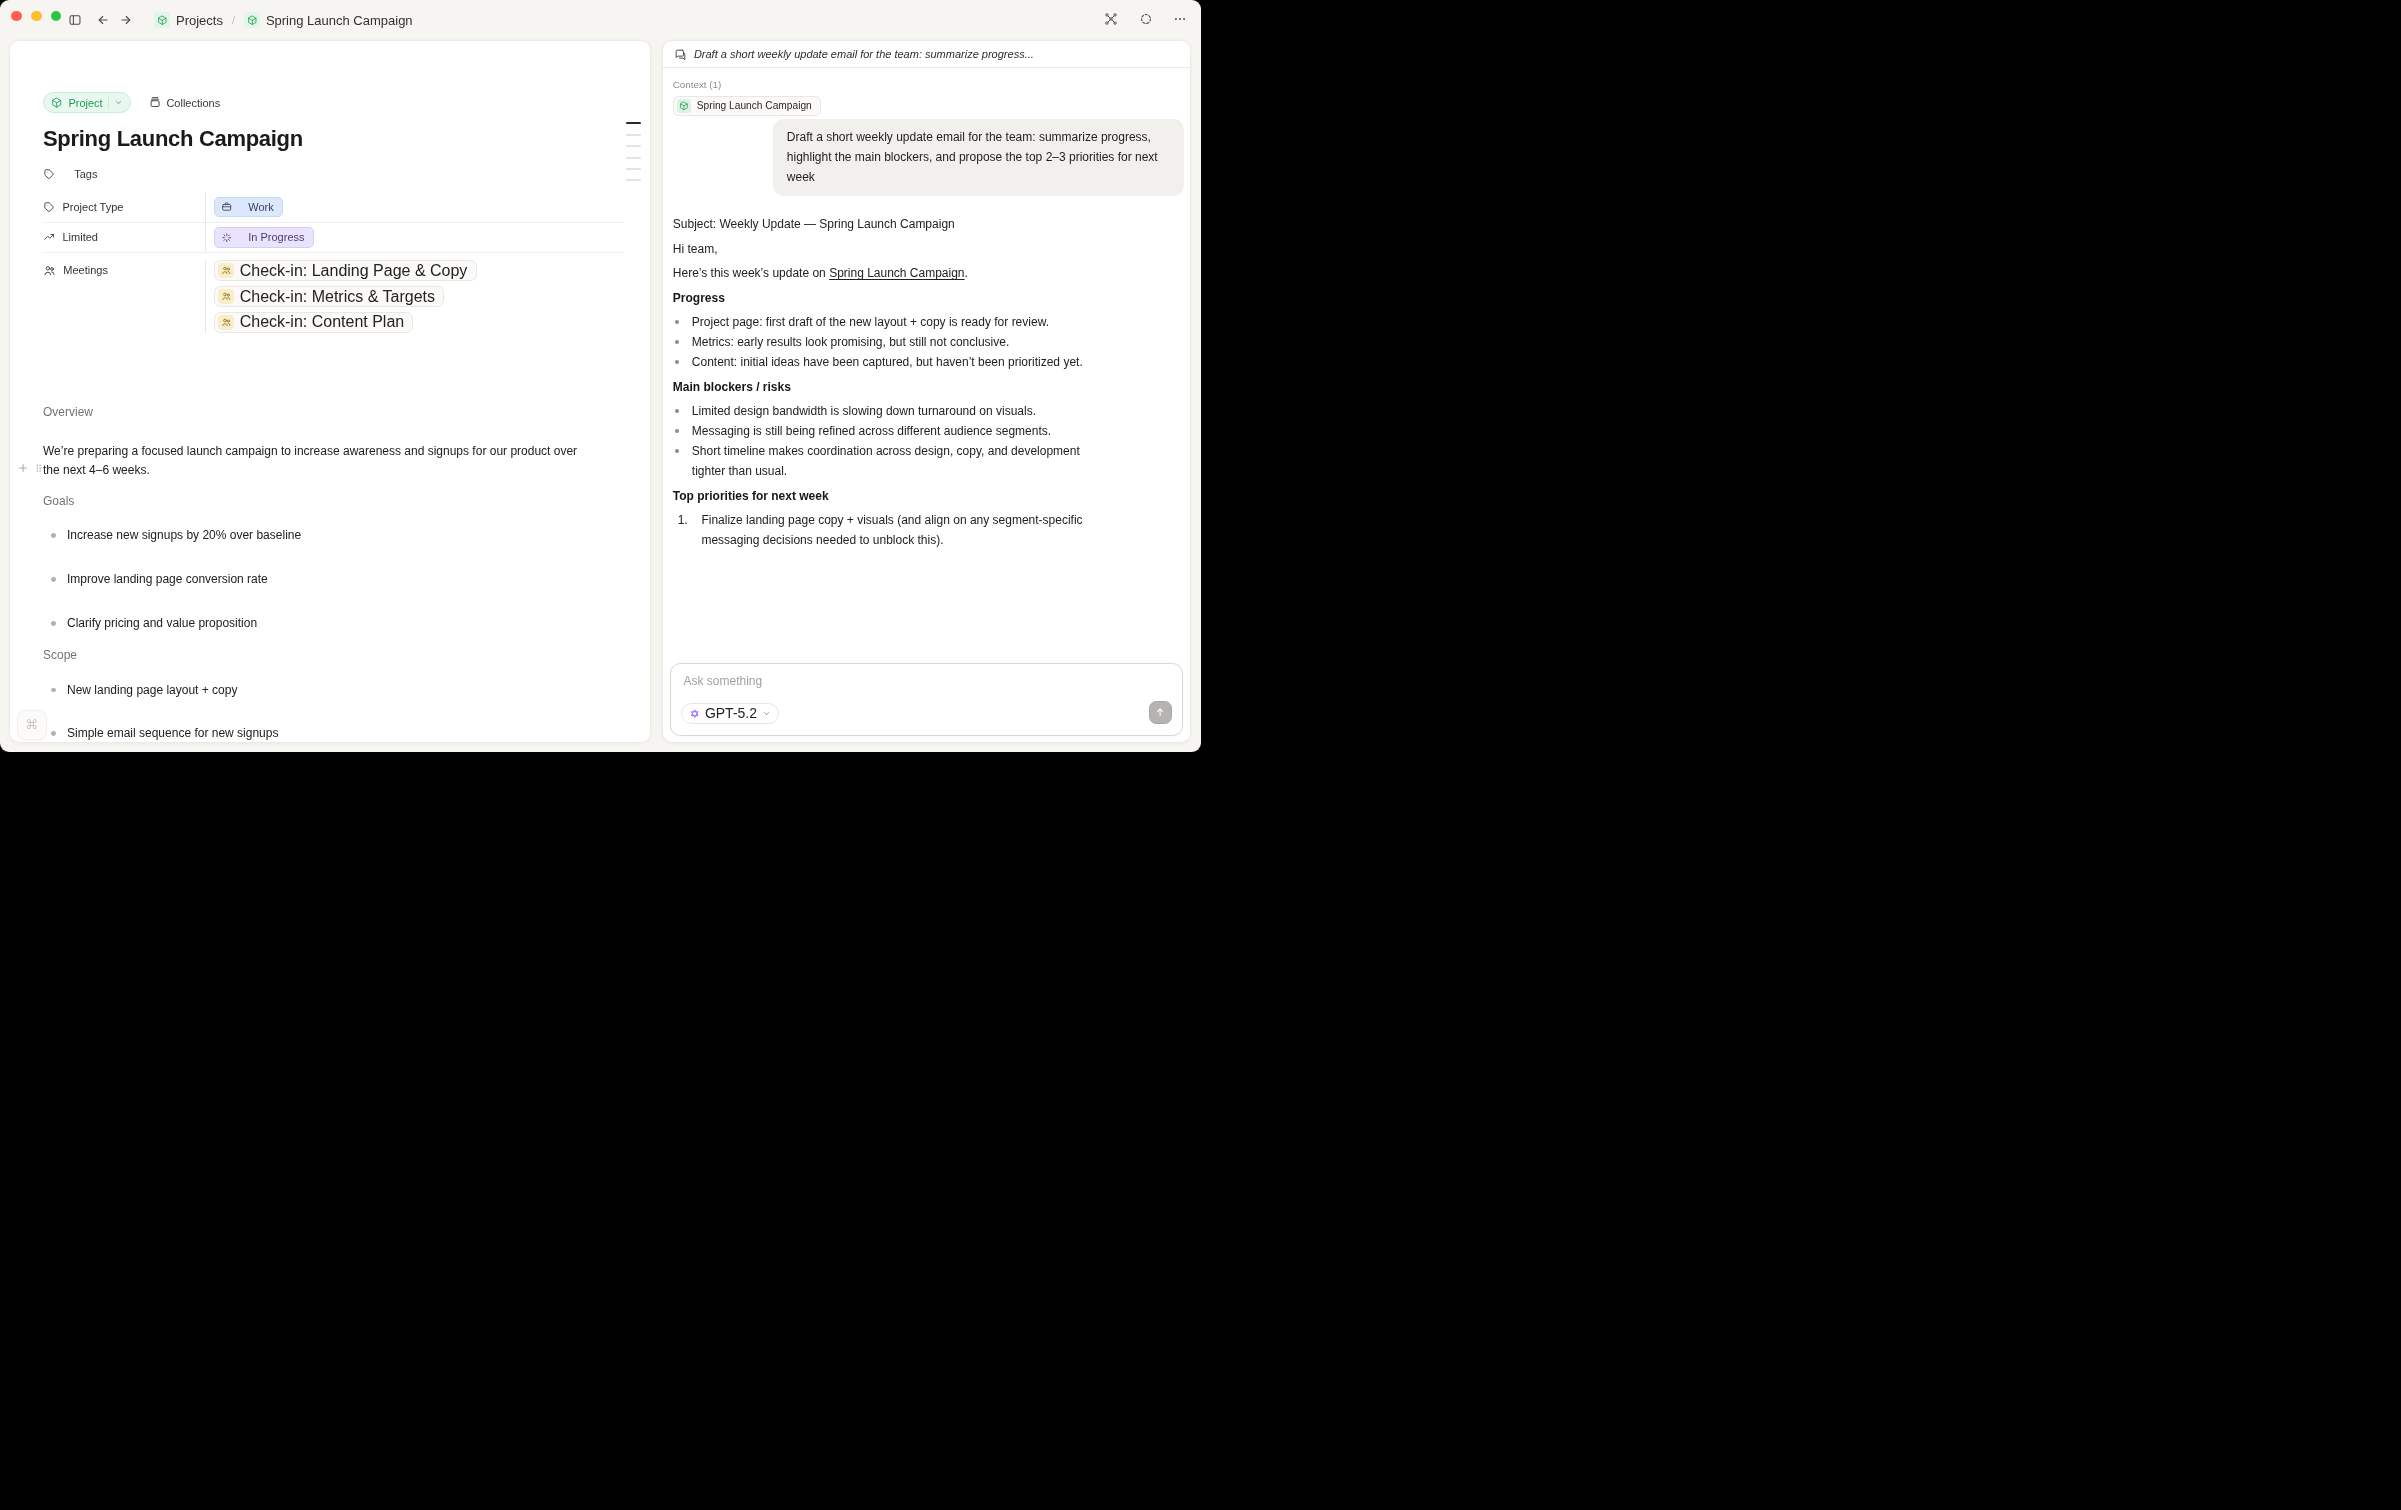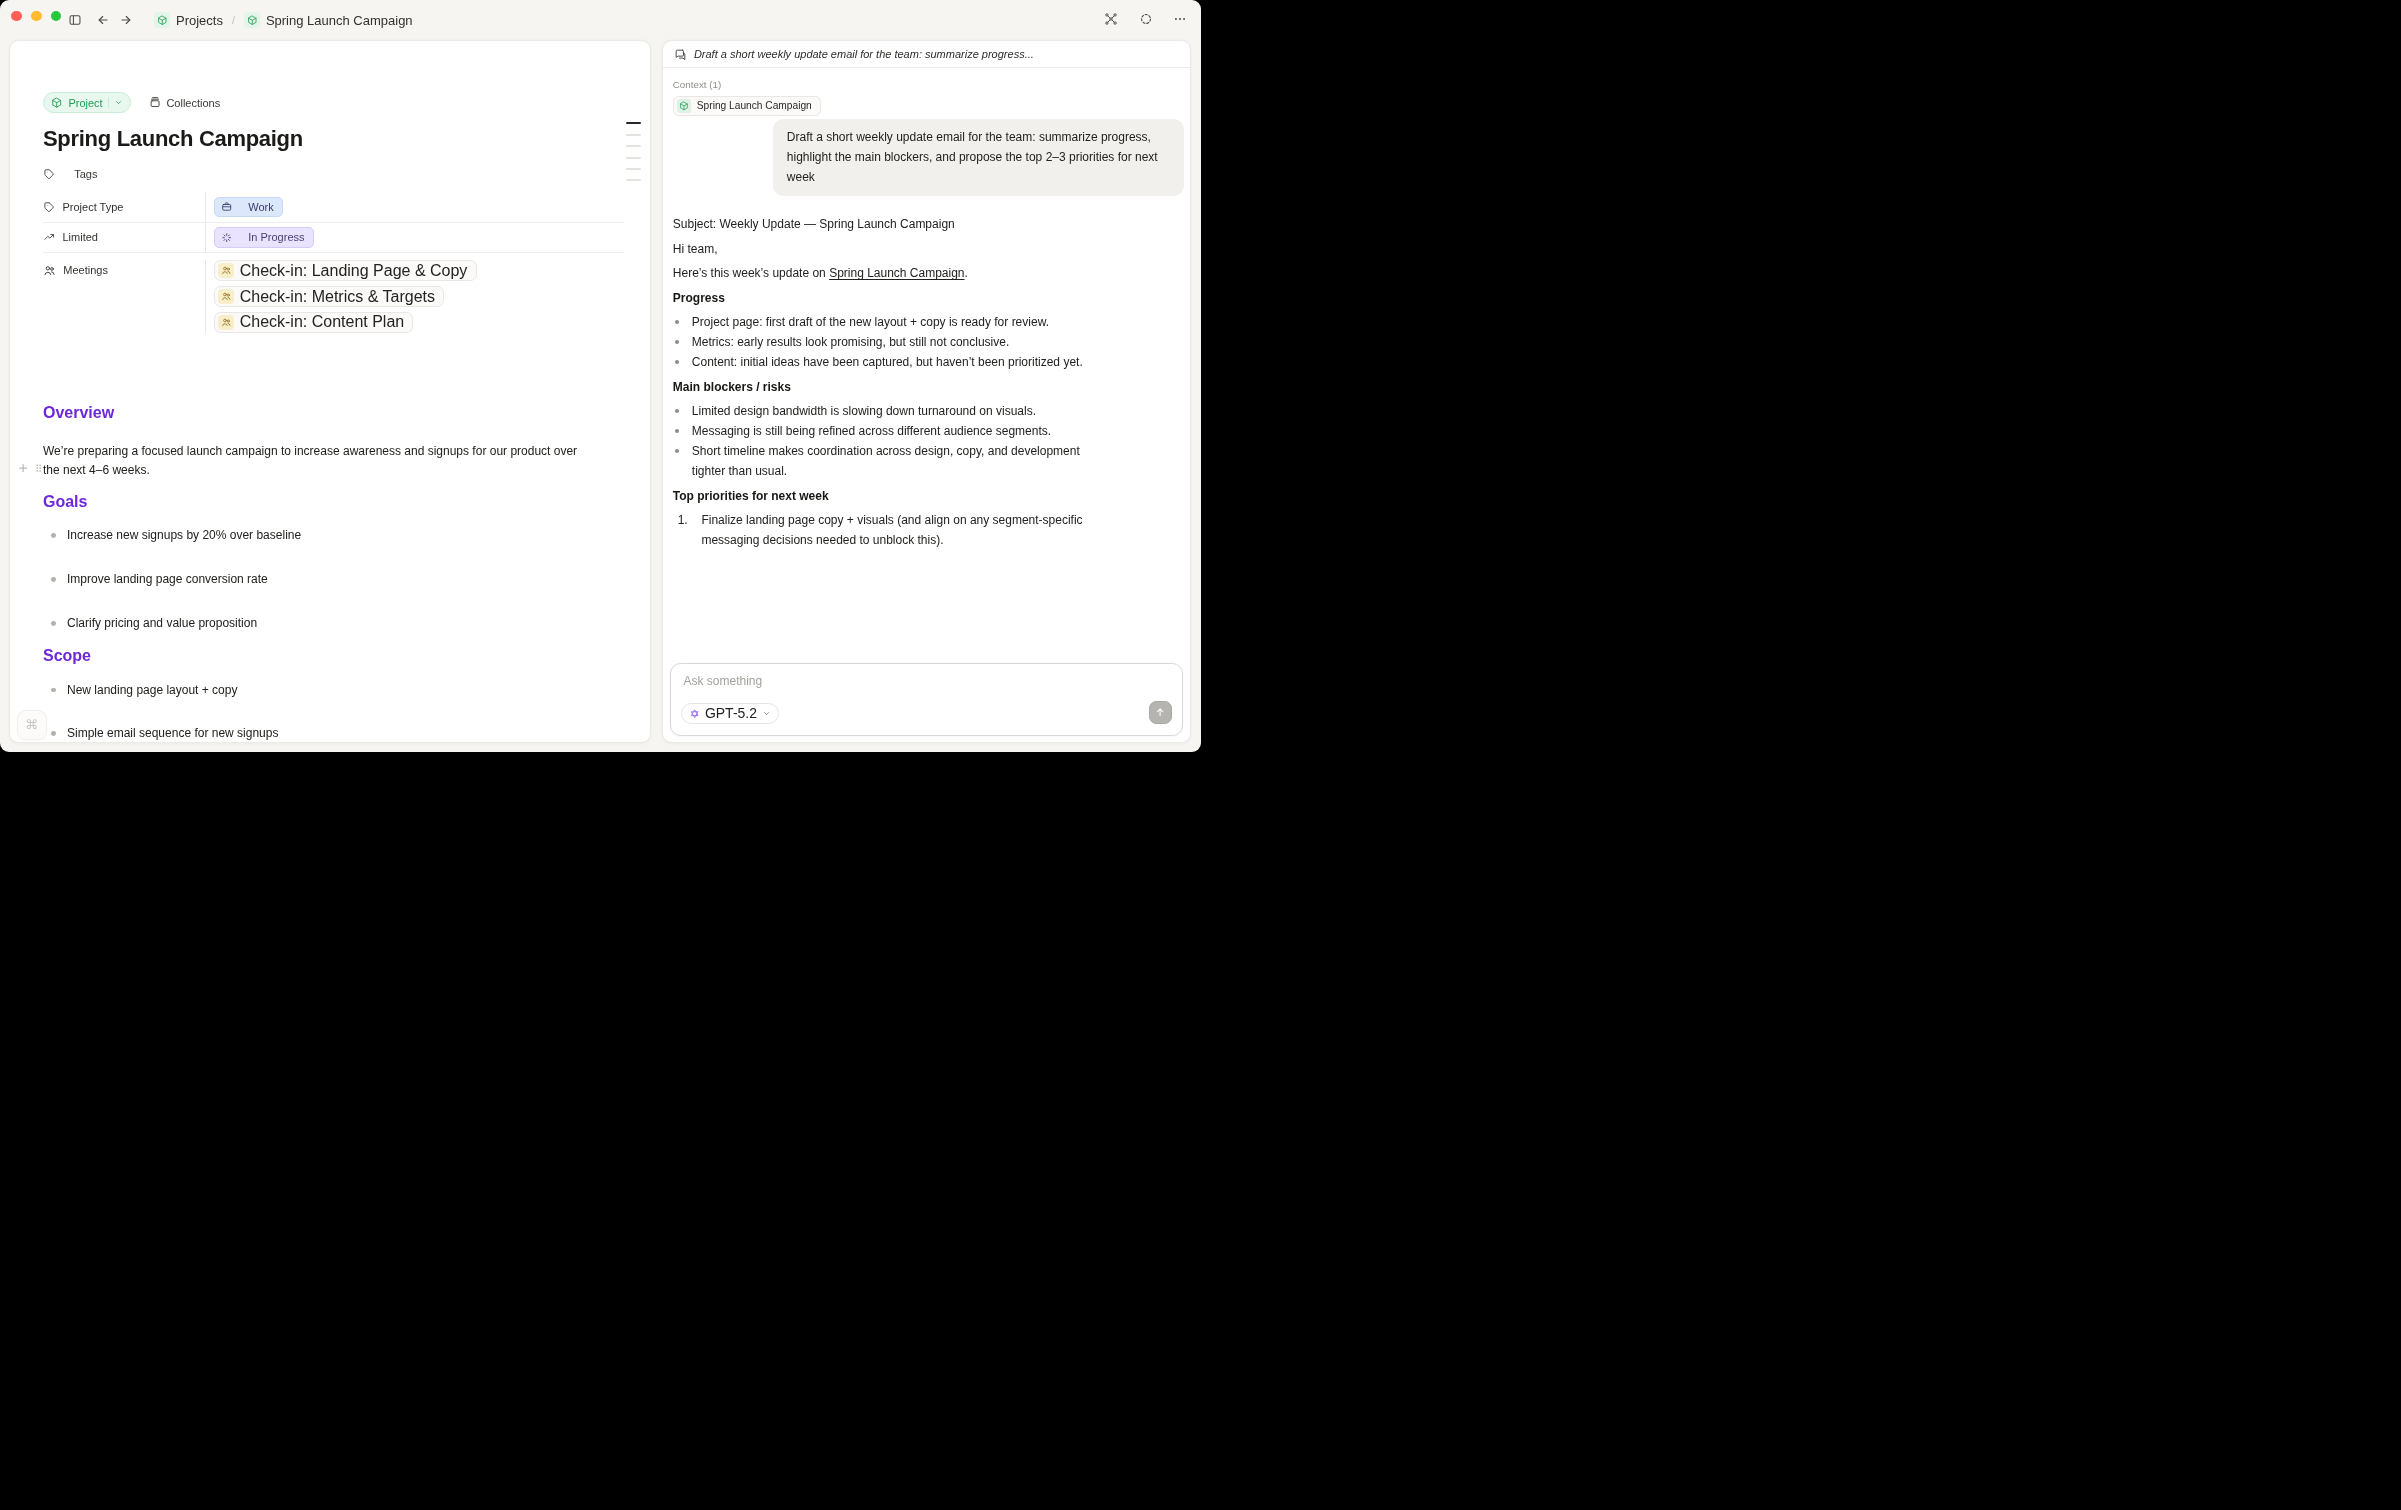--- a/index.html
+++ b/index.html
@@ -61,21 +61,21 @@
   .pill-blue { background:#dbe8fc; border:0.8px solid #c6d8f8; color:#3d3b68; }
   .pill-blue .lbl { color:#3d3b68; }
   .pill-purple { background:#e9e3fd; border:0.8px solid #d7cbf8; color:#473f72; }
   .pill-purple .lbl { color:#473f72; }
   .mchip { display:inline-flex; align-items:center; height:21px; padding:0 8.2px 0 3.3px; gap:5.7px;
     background:#fbfaf8; border:0.8px solid #e9e7e4; border-radius:6.5px; cursor:default; }
   .mchip-ic { width:15.5px; height:15.5px; border-radius:4.1px; background:#f8efca; color:#8c6d20;
     display:flex; align-items:center; justify-content:center; }
   .mchip .lbl { font-size:16px; color:#242320; }
 
-  .h2 { font-size:16px; line-height:19.6px; font-weight:700; color:#6d28d9; }
+  .h2 { font-size:12px; line-height:19.6px; font-weight:400; color:#737373; }
   .h-overview { margin-top:63px; }
   .doc-p { margin-top:19.6px; font-size:12px; line-height:19px; color:#22211e; max-width:539px; }
   .h-goals { margin-top:11.4px; }
   .h-scope { margin-top:15.5px; }
   .h-current { margin-top:15.5px; }
   .doc-ul { list-style:none; margin-top:17px; }
   .doc-ul li { position:relative; padding-left:24px; font-size:12px; line-height:14.7px; color:#22211e; }
   .doc-ul li + li { margin-top:29px; }
   .doc-dot { position:absolute; left:8.2px; top:4.9px; width:4.9px; height:4.9px; border-radius:50%; background:#b3b1ad; }
   .ul-last { margin-top:14px; }

